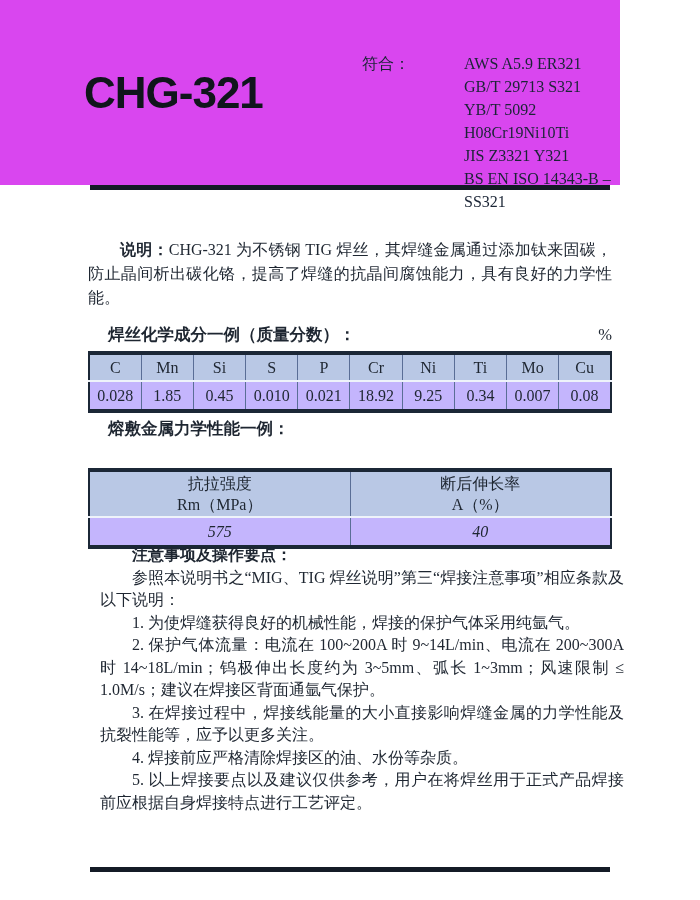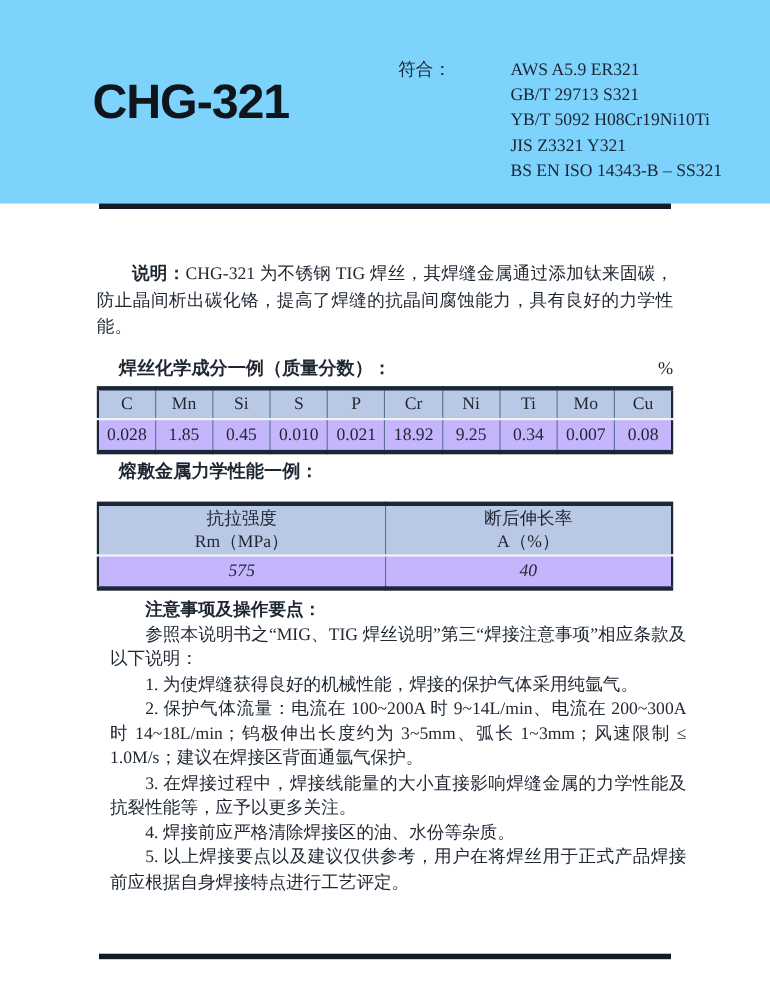--- a/index.html
+++ b/index.html
@@ -4,21 +4,21 @@
 <style>
   html,body { margin:0; padding:0; }
   body {
     width:700px; height:900px; position:relative; overflow:hidden;
     background:#ffffff; color:#1e2631;
     font-family:"Liberation Serif","DejaVu Serif",serif;
   }
   .page { position:absolute; inset:0; }
 
   
-  .band { position:absolute; top:0; left:0; width:700px; height:185px; background:#7dd3fc; }
+  .band { position:absolute; top:0; left:0; width:620px; height:185px; background:#d946ef; }
   .brand {
     position:absolute; top:68px; left:84px;
     font-family:"Liberation Sans","DejaVu Sans",sans-serif;
     font-weight:bold; font-size:44px; letter-spacing:-1px; color:#10151c;
   }
   .compliance { position:absolute; top:52px; left:362px; display:flex; font-size:16px; line-height:23px; color:#1a2435;gap:48px; }
   .compliance-label { white-space:nowrap; margin-right:6px; }
   .standards { list-style:none; margin:0; padding:0; }
 
   
@@ -45,21 +45,21 @@
     font-size:16px; color:#1e2631;
     border-top:4px solid #1b2736; border-bottom:4px solid #1b2736;
     border-left:2px solid #1b2736; border-right:2px solid #1b2736;
   }
   .data-table th, .data-table td { border:1px solid #5a6e96; font-weight:normal; padding:0; }
   .data-table th { background:#b9c8e5; border-bottom:2px solid #eef3fa; }
   .data-table td { background:#c4b5fd; }
   .chem-table { top:351px; }
   .chem-table th { height:25px; }
   .chem-table td { height:27px; }
-  .mech-table { top:456px; }
+  .mech-table { top:468px; }
   .mech-table th { height:44px; }
   .mech-table td { height:27px;font-style:italic; }
   .mech-table .th-line { line-height:21px; }
 
   
   .notes { position:absolute; top:544px; left:88px; width:524px; font-size:16px; line-height:22.5px; text-align:justify;margin-left:12px; }
   .notes p { margin:0; text-indent:2em; }
   .notes-title { font-weight:bold; }
 </style>
 </head>

